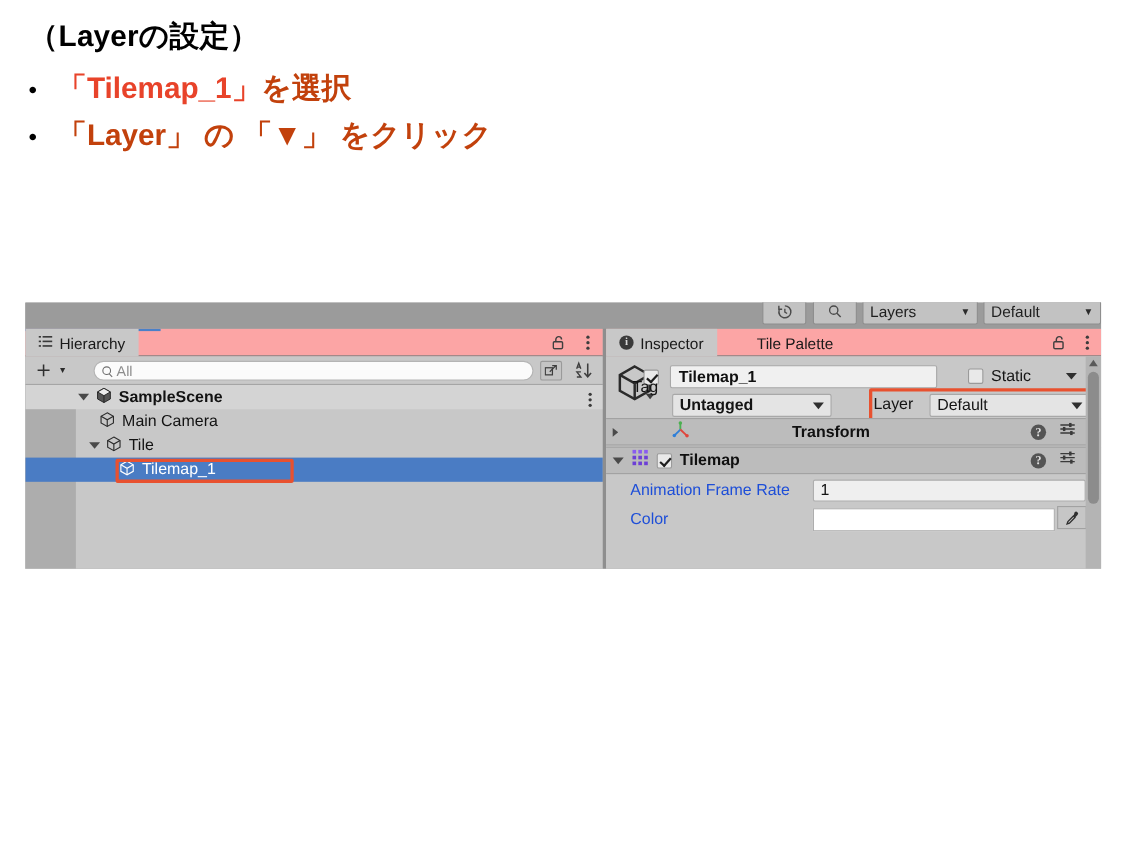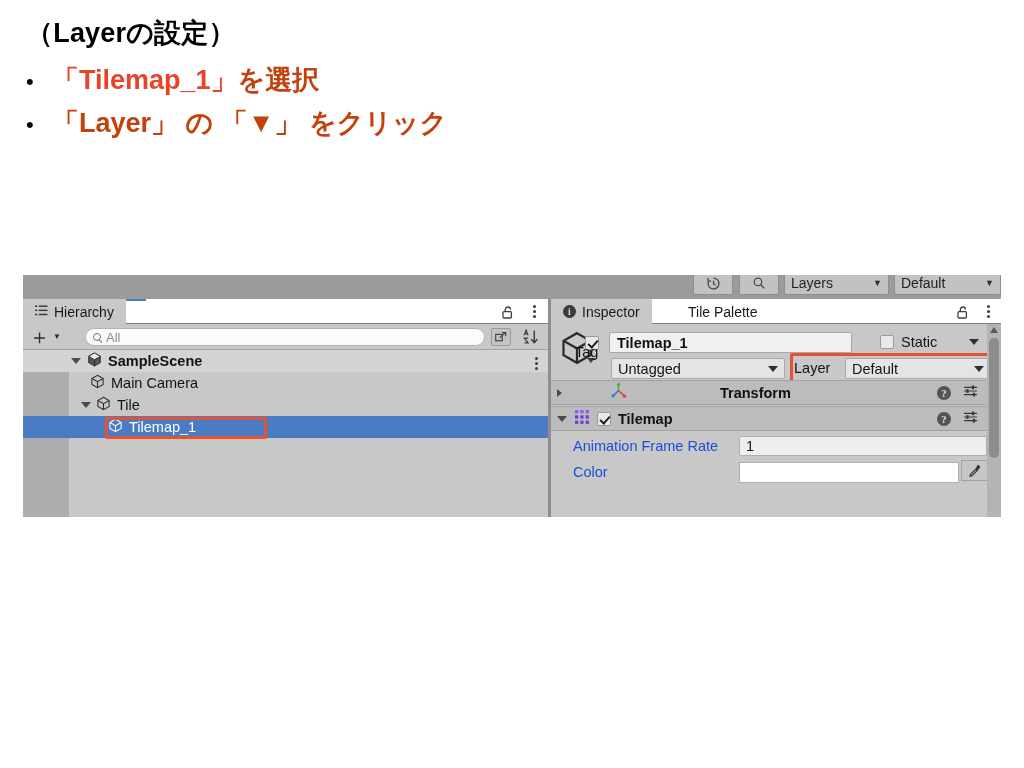--- a/index.html
+++ b/index.html
@@ -46,21 +46,21 @@
     display:flex; align-items:center; padding:0 6px;
     color:#1f1f1f; font-size:14px;
   }
   .tb-drop .lbl { flex:1; }
   .caret { font-size:9px; color:#2b2b2b; margin-left:8px; }
 
   
   .panel { position:absolute; }
   .tabbar {
     position:absolute; left:0; top:0; height:25px; width:100%;
-    background:#ffffff; border-bottom:1px solid #7e7e7e;
+    background:#fca5a5; border-bottom:1px solid #7e7e7e;
   }
   .tab {
     position:absolute; top:0; height:25px; display:flex; align-items:center;
     padding:0 12px; font-size:14px; color:#191919; gap:6px;
   }
   .tab.active { background:#c8c8c8; }
   .tab.inactive { background:transparent; }
   .tab-accent {
     position:absolute; top:0; height:2px; background:#4a80c8;
   }
@@ -163,24 +163,24 @@
   }
   #static-chk { position:absolute; left:329px; top:11px; }
   #static-label { position:absolute; left:350px; top:10px; font-size:14.5px; color:#141414; }
   #static-caret {
     position:absolute; left:418px; top:15px; width:0; height:0;
     border-left:5px solid transparent; border-right:5px solid transparent;
     border-top:6px solid #2f2f2f;
   }
   #tag-label { position:absolute; left:24px; top:20px; font-size:14.5px; color:#141414; }
   #tag-drop {
-    position:absolute; left:60px; top:34px; width:174px; height:21px;
+    position:absolute; left:60px; top:34px; width:145px; height:21px;
     background:#e4e4e4; border:1px solid #a8a8a8; border-radius:2px;
     display:flex; align-items:center; padding:0 6px;
-    font-size:14.5px; color:#141414;
+    font-size:14.5px; color:#141414;font-weight:bold;
   }
   #layer-label { position:absolute; left:243px; top:36px; font-size:14.5px; color:#141414; }
   #layer-drop {
     position:absolute; left:294px; top:34px; width:146px; height:21px;
     background:#e4e4e4; border:1px solid #a8a8a8; border-radius:2px;
     display:flex; align-items:center; padding:0 6px;
     font-size:14.5px; color:#141414;
   }
   .dd-caret {
     width:0; height:0; margin-left:auto;

